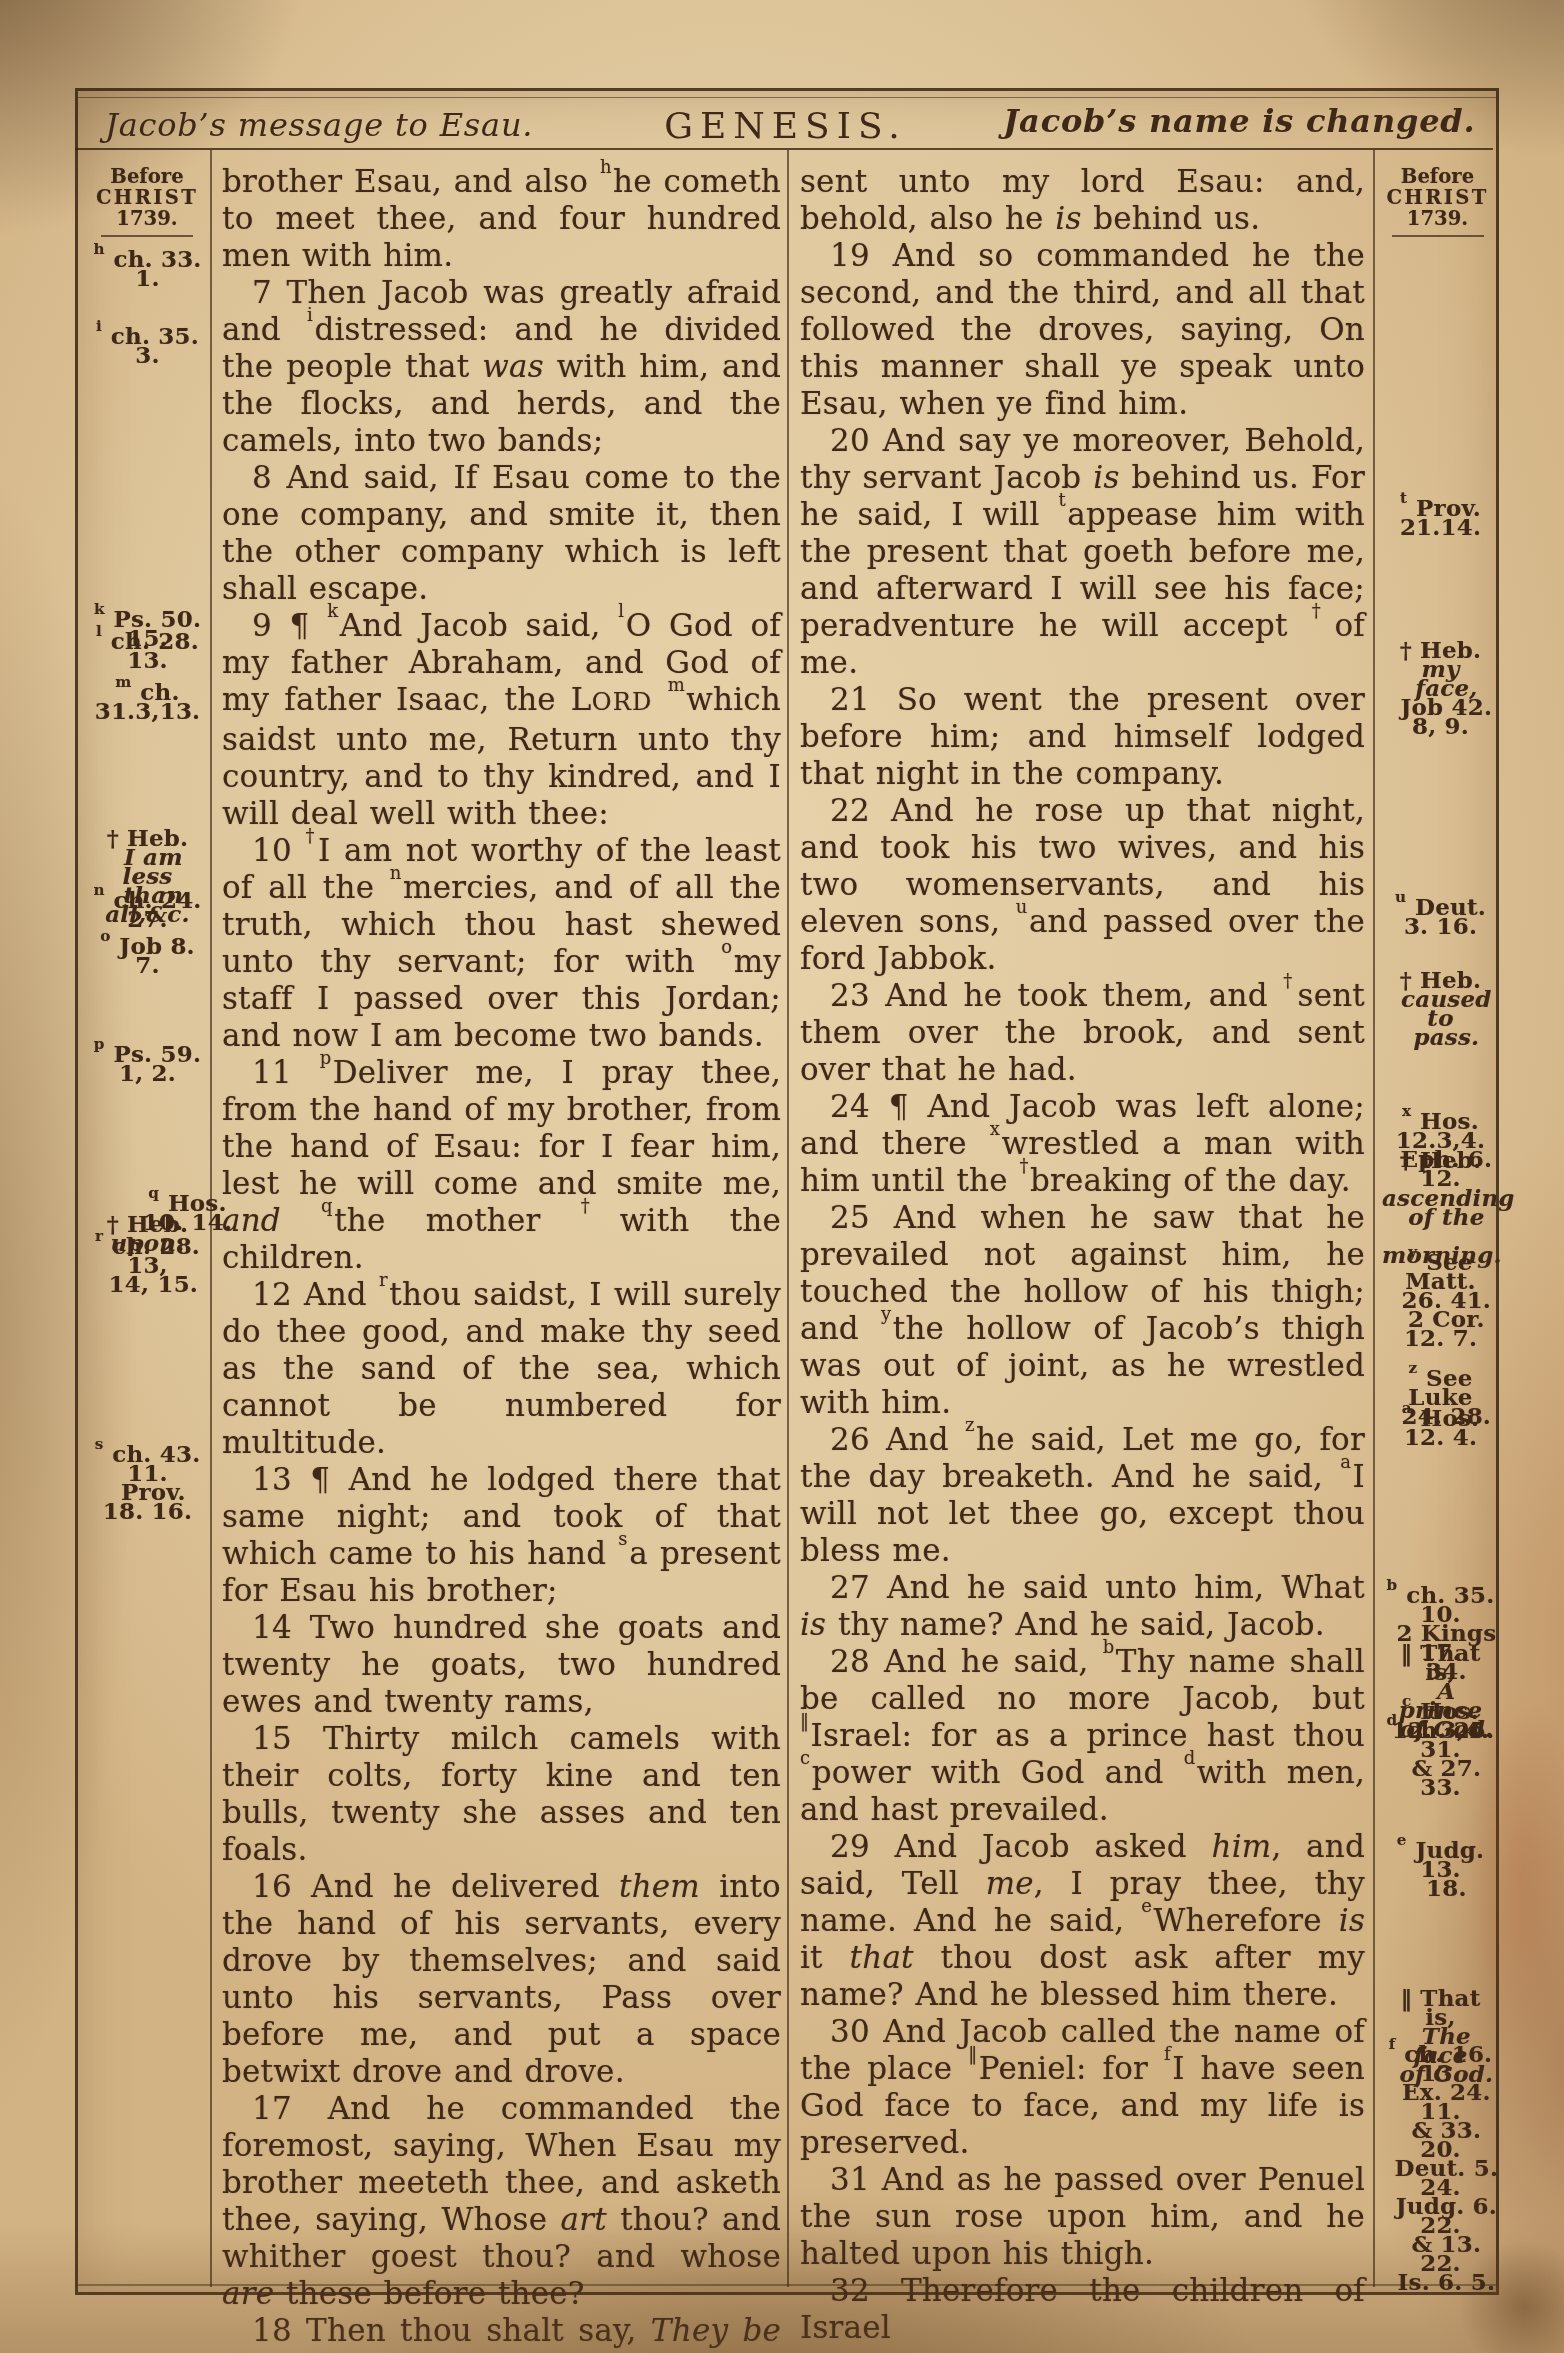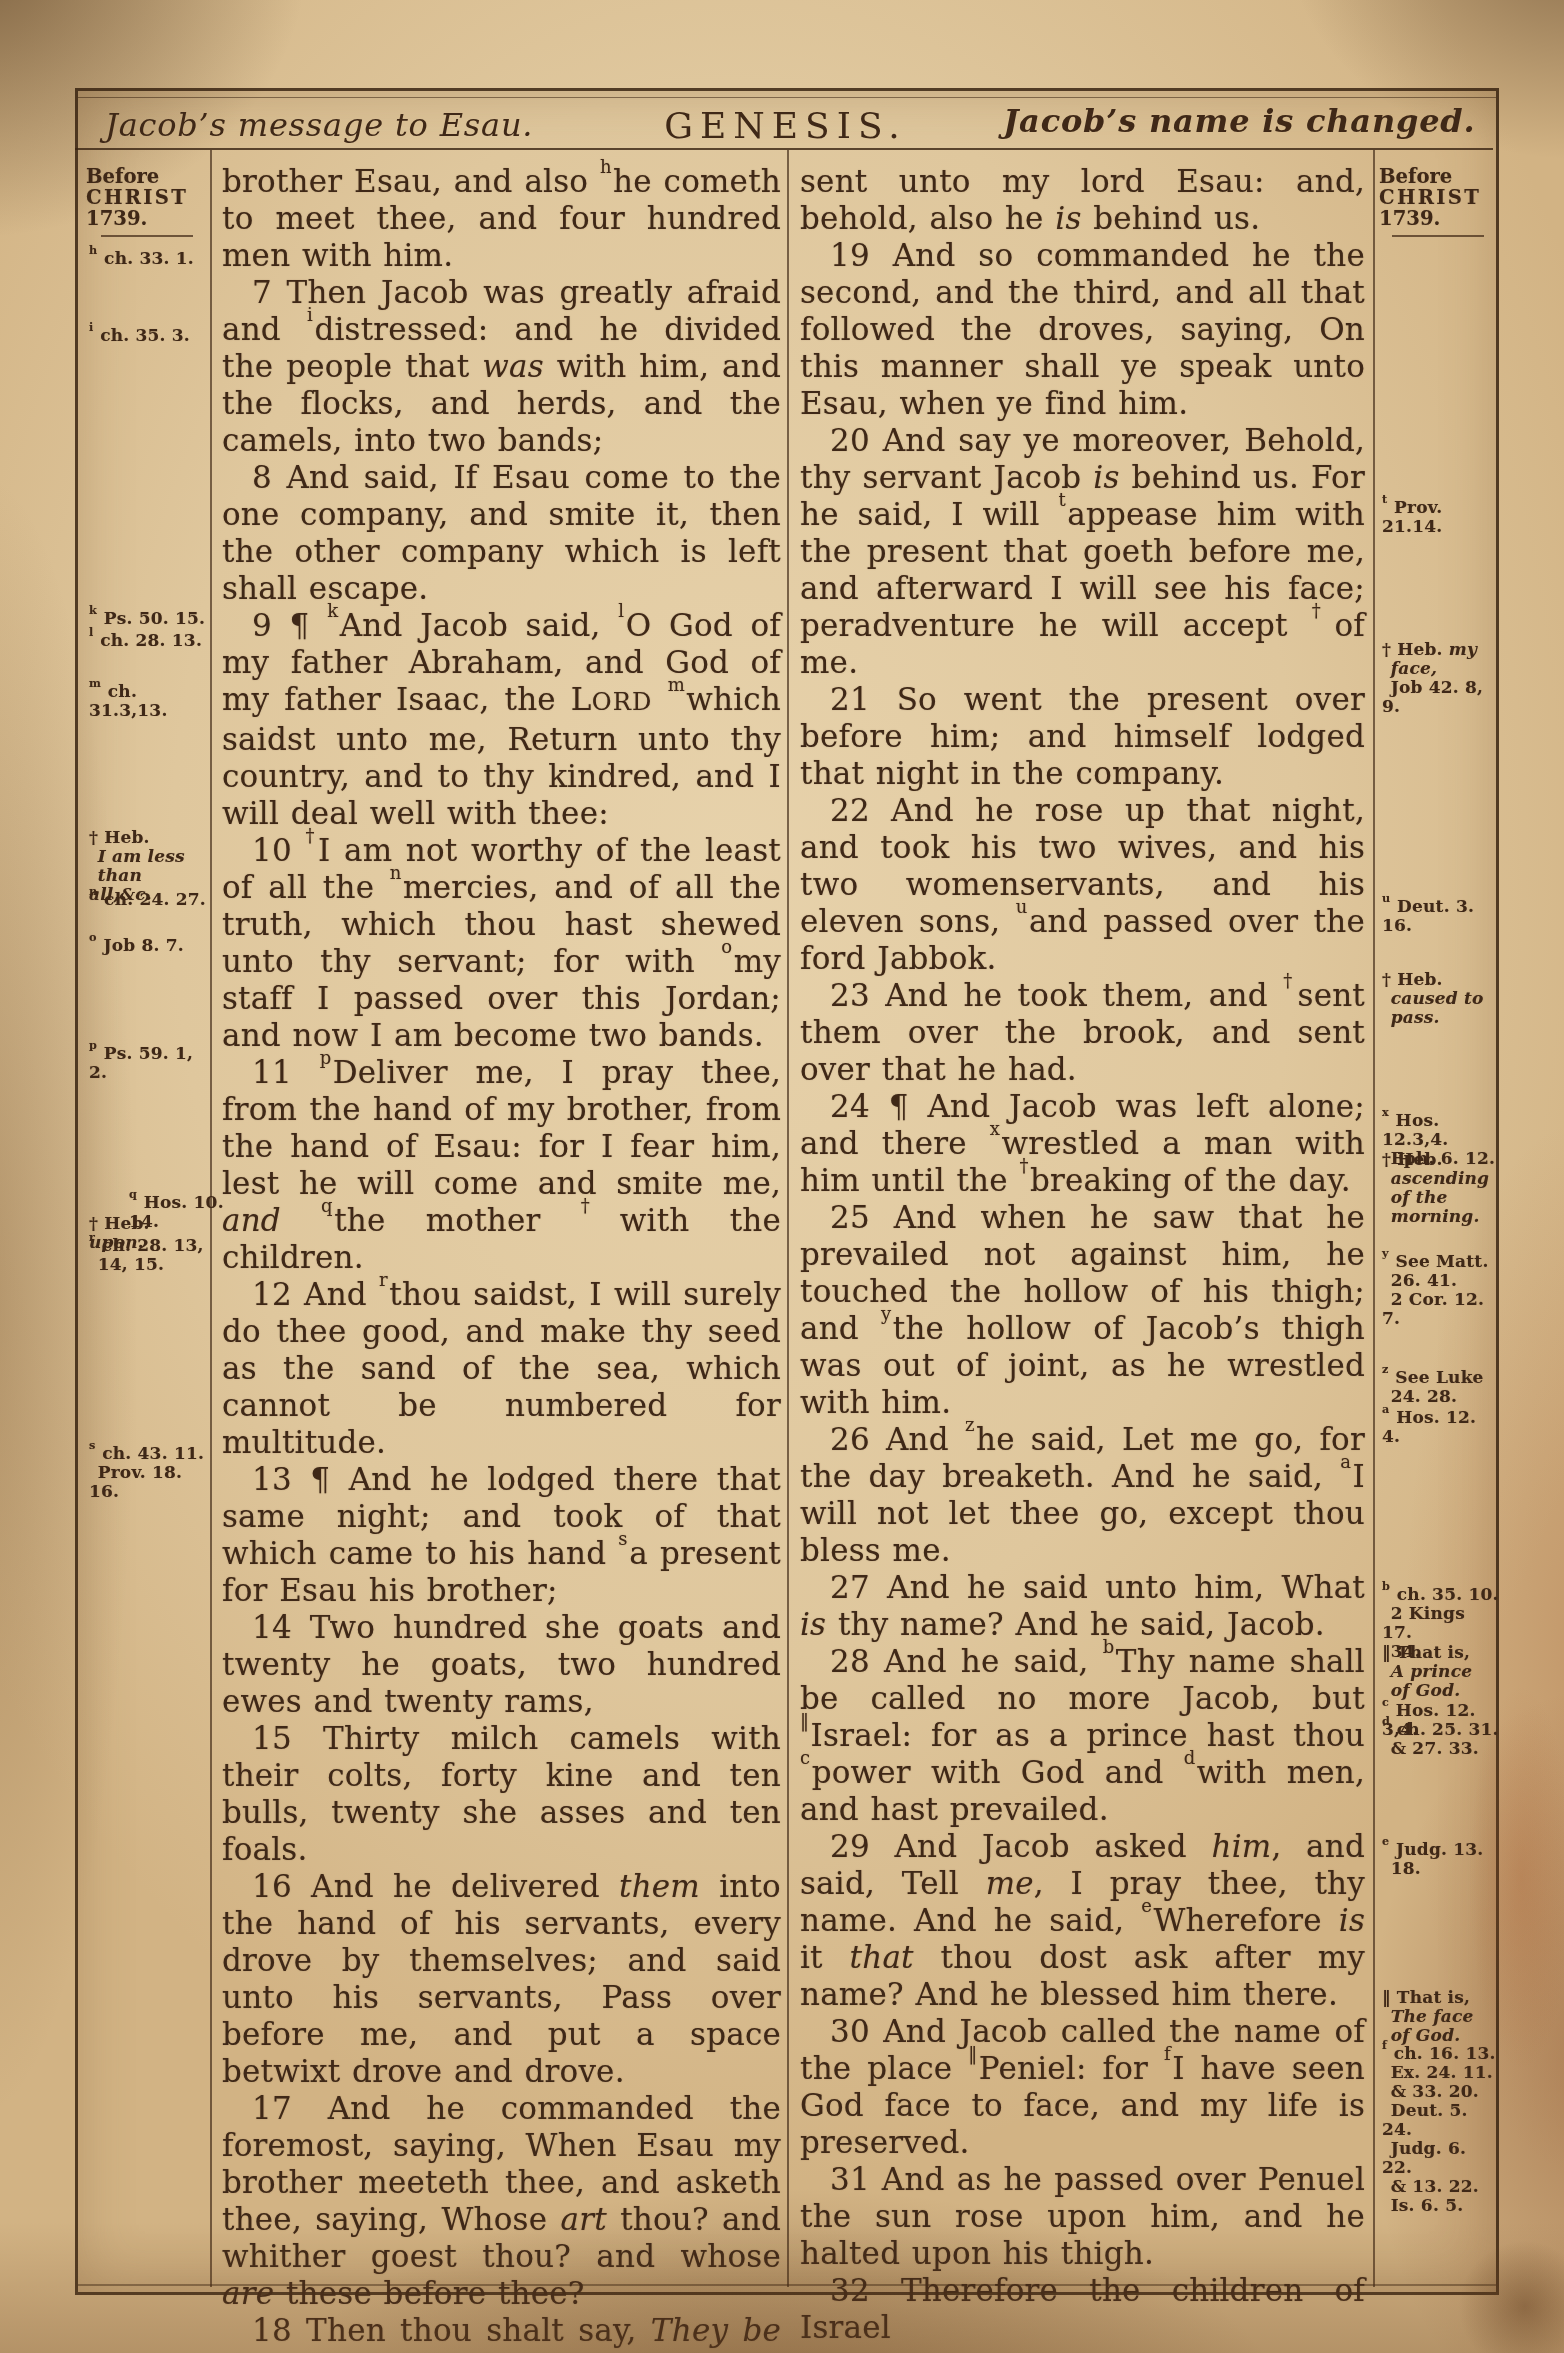--- a/index.html
+++ b/index.html
@@ -33,26 +33,26 @@
   .vrule{position:absolute; top:150px; height:2137px; width:1.6px; background:rgba(62,39,20,.65);}
   .text-col{
     position:absolute; top:163px; text-align:justify;
     font-size:31px; line-height:37px; letter-spacing:0.2px; word-spacing:1.6px;
     text-shadow:0 0 1.2px rgba(63,40,23,.35);
   }
   .verse{margin:0; text-indent:30px;}
   .verse.cont{text-indent:0;}
   sup.ref{font-size:.58em; line-height:0; position:relative; top:-.42em; margin-right:1.6px; letter-spacing:0;}
   .lord span{font-size:.78em; letter-spacing:1.2px;}
-  .bc{position:absolute; top:166px; text-align:left; font-size:19.6px; line-height:21px; font-weight:bold; text-shadow:0 0 0.8px rgba(63,40,23,.3);}
+  .bc{position:absolute; top:166px; text-align:center; font-size:19.6px; line-height:21px; font-weight:bold; text-shadow:0 0 0.8px rgba(63,40,23,.3);}
   .bc .bc-christ{letter-spacing:2.3px;}
   .bc-rule{width:92px; height:1.6px; background:rgba(62,39,20,.7); margin:6.3px auto 0 auto;}
   .note{
-    position:absolute; font-size:17px; line-height:19px; white-space:pre-line;
-    font-weight:bold; letter-spacing:0.2px; text-shadow:0 0 0.8px rgba(63,40,23,.3);
+    position:absolute; font-size:23px; line-height:19px; white-space:pre-line;
+    font-weight:bold; letter-spacing:0.2px; text-shadow:0 0 0.8px rgba(63,40,23,.3);text-align:center;
   }
   .note i{font-weight:bold;}
   .note sup.ref{font-size:.66em; top:-.32em; margin-right:0.8px;}
   #page-num{text-align:center; text-indent:0; margin-top:7.8px; font-size:31px;}
 </style>
 </head>
 <body>
 
 <div class="page">
 

